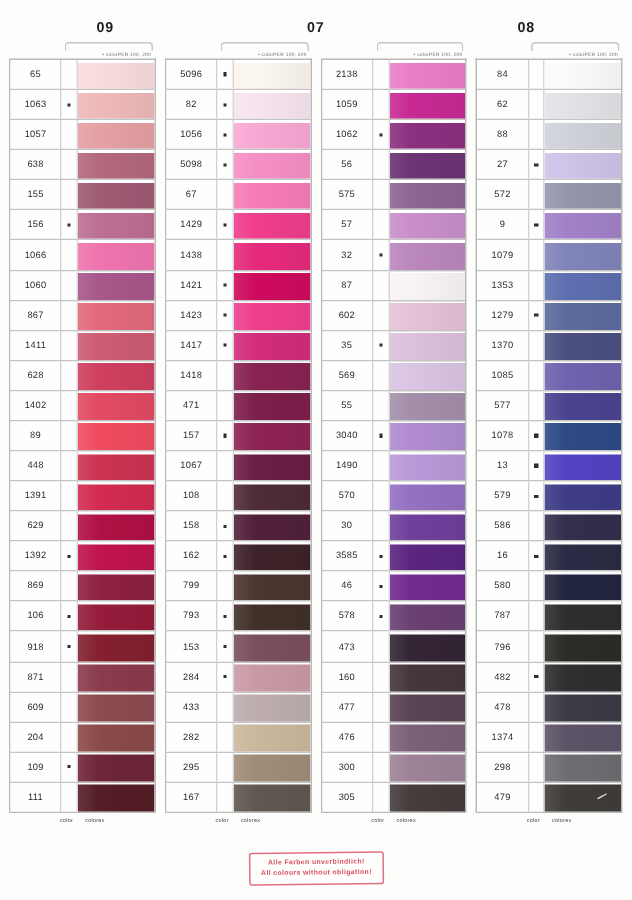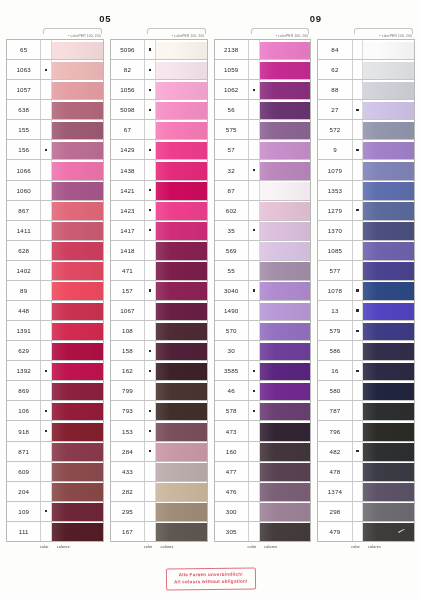--- a/index.html
+++ b/index.html
@@ -199,22 +199,23 @@
   }
 </style>
 </head>
 <body>
 
 <div class="page"></div>
 
 <div class="sheet">
 
   <div class="headers">
-    <div class="col-head">05</div>
     <div class="col-head">09</div>
+    <div class="col-head">07</div>
+    <div class="col-head">08</div>
   </div>
 
   <div class="columns">
 
     <div class="column">
       <div class="cap">
         <span class="cap-brace"></span>
         <span class="cap-text">• colorPER 100, 200</span>
       </div>
       <div class="grid">

